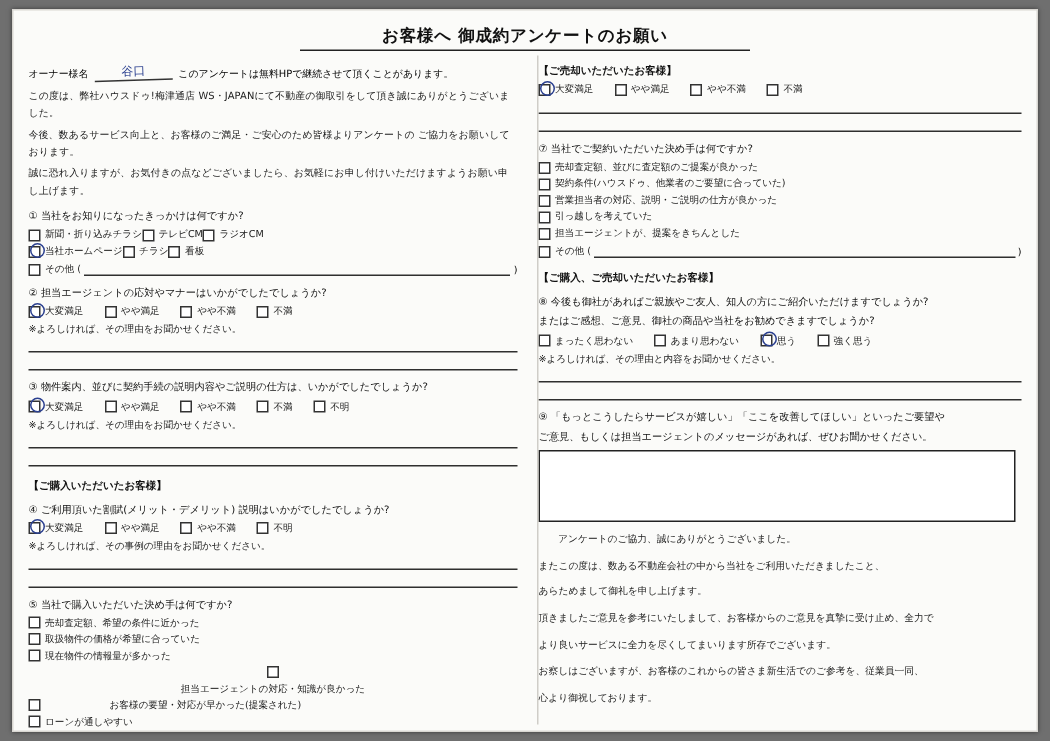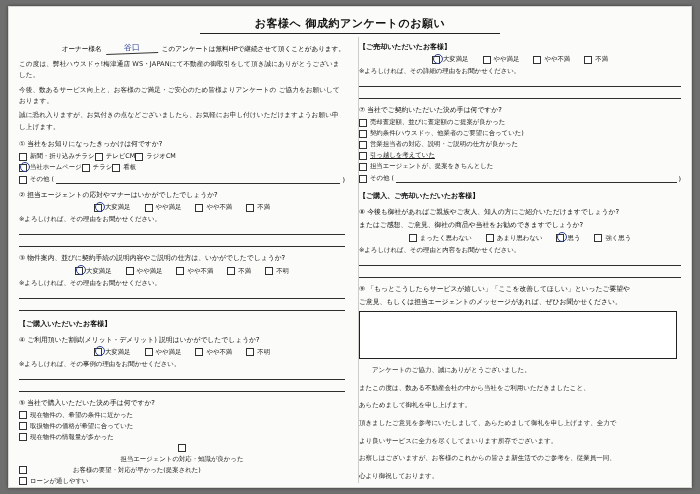--- a/index.html
+++ b/index.html
@@ -36,21 +36,21 @@
   .col{width:50%;box-sizing:border-box;}
   .col.right{padding-left:4px;}
   .vrule{
     position:absolute;left:349px;top:30px;width:1px;height:446px;background:#cfcdc8;
   }
   .para{
     font-size:6.6px;line-height:1.72;color:#1a1a1a;margin:0 0 3px 0;
     letter-spacing:.1px;
   }
   .memberline{
-    display:flex;align-items:flex-end;gap:4px;font-size:6.6px;margin:2px 0 5px 0;justify-content:flex-end;
+    display:flex;align-items:flex-end;gap:4px;font-size:6.6px;margin:2px 0 5px 0;
   }
   .memberline .lbl{white-space:nowrap;}
   .memberline .ul{
     border-bottom:1px solid #333;min-width:52px;height:11px;
     font-family:"DejaVu Serif","Liberation Serif",serif;
     font-size:8px;color:#2a3f8f;text-align:center;
     transform:rotate(-2deg);
   }
   .memberline .tail{white-space:nowrap;}
   .bracket-head{
@@ -71,21 +71,21 @@
     background:#fff;
   }
   .opt.checked .box{
     background:#fff;position:relative;
   }
   .opt.checked .box::after{
     content:"";position:absolute;left:0px;top:-3px;width:8px;height:8px;
     border:1.6px solid #2a3f8f;border-radius:50%;
   }
   .scale{
-    display:flex;gap:14px;margin:3px 0 2px 0;justify-content:center;
+    display:flex;gap:14px;margin:3px 0 2px 0;
   }
   .scale .opt{font-size:6.4px;}
   .freeline{
     font-size:6.4px;margin:3px 0 1px 0;color:#1a1a1a;
   }
   .rule{
     border-bottom:1px solid #2f2f2f;height:9px;margin:0 0 2px 0;
   }
   .paren{
     font-size:6.4px;display:flex;align-items:flex-end;gap:2px;
@@ -231,21 +231,21 @@
             <span>不明</span>
           </span>
       </div>
       <div class="freeline">※よろしければ、その事例の理由をお聞かせください。</div>
       <div class="rule"></div>
       <div class="rule"></div>
 
       <div class="q">⑤ 当社で購入いただいた決め手は何ですか?</div>
       <div class="opt" style="margin:2px 0;">
           <i class="box"></i>
-          <span>現在物件の、希望の条件に近かった</span>
+          <span>売却査定額、希望の条件に近かった</span>
         </div>
       <div class="opt" style="margin:2px 0;">
           <i class="box"></i>
           <span>取扱物件の価格が希望に合っていた</span>
         </div>
       <div class="opt" style="margin:2px 0;">
           <i class="box"></i>
           <span>現在物件の情報量が多かった</span>
         </div>
       <div class="opt" style="margin:2px 0;flex-direction:column;">
@@ -281,38 +281,37 @@
           </span>
         <span class="opt">
             <i class="box"></i>
             <span>やや不満</span>
           </span>
         <span class="opt">
             <i class="box"></i>
             <span>不満</span>
           </span>
       </div>
-      <div class="freeline">※よろしければ、その詳細の理由をお聞かせください。</div>
       <div class="rule"></div>
       <div class="rule"></div>
 
       <div class="q">⑦ 当社でご契約いただいた決め手は何ですか?</div>
       <div class="opt" style="margin:2px 0;">
           <i class="box"></i>
           <span>売却査定額、並びに査定額のご提案が良かった</span>
         </div>
       <div class="opt" style="margin:2px 0;">
           <i class="box"></i>
           <span>契約条件(ハウスドゥ、他業者のご要望に合っていた)</span>
         </div>
       <div class="opt" style="margin:2px 0;">
           <i class="box"></i>
           <span>営業担当者の対応、説明・ご説明の仕方が良かった</span>
         </div>
-      <div class="opt" style="margin:2px 0;text-decoration:underline;">
+      <div class="opt" style="margin:2px 0;">
           <i class="box"></i>
           <span>引っ越しを考えていた</span>
         </div>
       <div class="opt" style="margin:2px 0;">
           <i class="box"></i>
           <span>担当エージェントが、提案をきちんとした</span>
         </div>
       <div class="paren" style="margin-top:2px;">
         <span class="opt">
             <i class="box"></i>
@@ -348,20 +347,20 @@
       <div class="rule"></div>
       <div class="rule"></div>
 
       <div class="q">⑨ 「もっとこうしたらサービスが嬉しい」「ここを改善してほしい」といったご要望や</div>
       <div class="q" style="margin-top:0;">ご意見、もしくは担当エージェントのメッセージがあれば、ぜひお聞かせください。</div>
       <div class="comment-box"></div>
 
       <div class="closing">　　アンケートのご協力、誠にありがとうございました。</div>
       <div class="closing">またこの度は、数ある不動産会社の中から当社をご利用いただきましたこと、</div>
       <div class="closing">あらためまして御礼を申し上げます。</div>
-      <div class="closing">頂きましたご意見を参考にいたしまして、あらためまして御礼を申し上げます、全力で</div>
+      <div class="closing">頂きましたご意見を参考にいたしまして、お客様からのご意見を真摯に受け止め、全力で</div>
       <div class="closing">より良いサービスに全力を尽くしてまいります所存でございます。</div>
       <div class="closing">お察しはございますが、お客様のこれからの皆さま新生活でのご参考を、従業員一同、</div>
       <div class="closing">心より御祝しております。</div>
 
     </div>
   </div>
 </div>
 
 </body></html>

